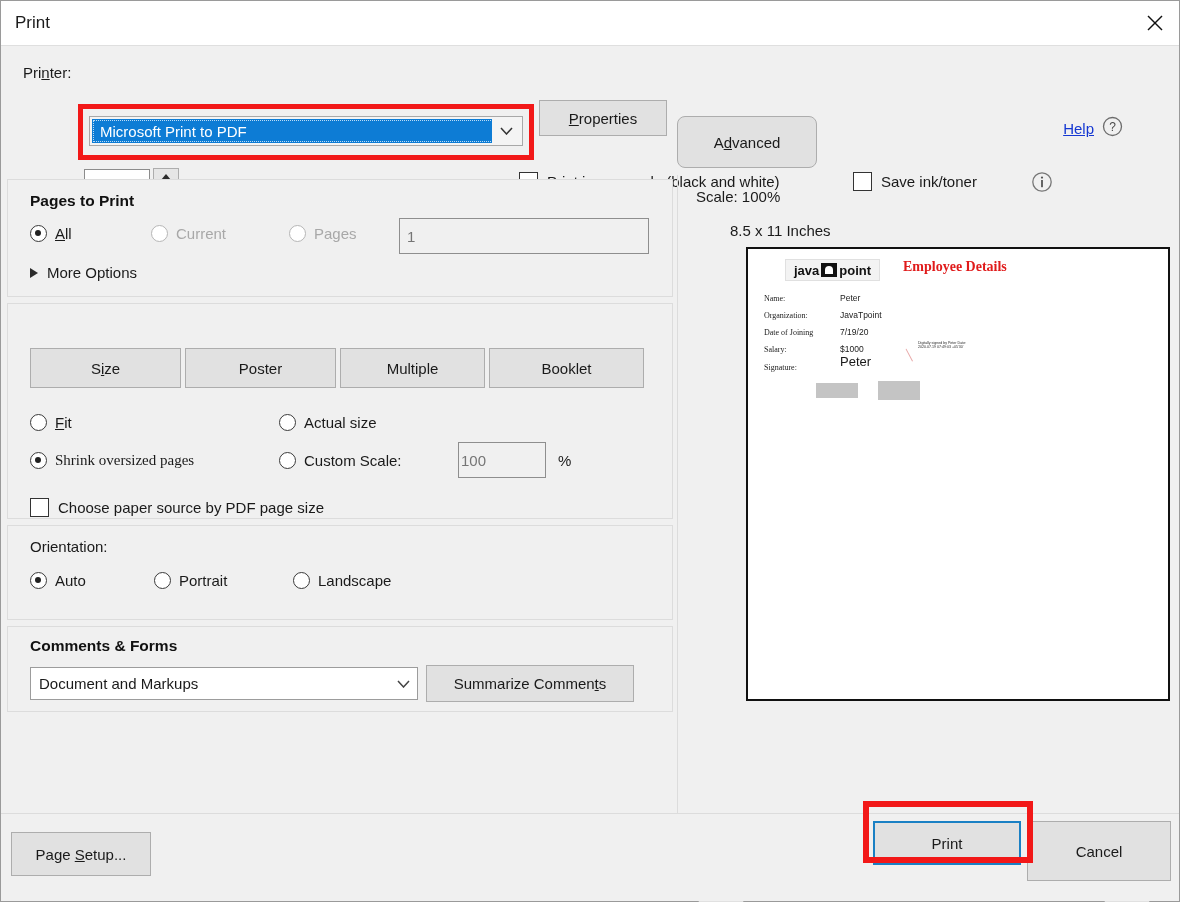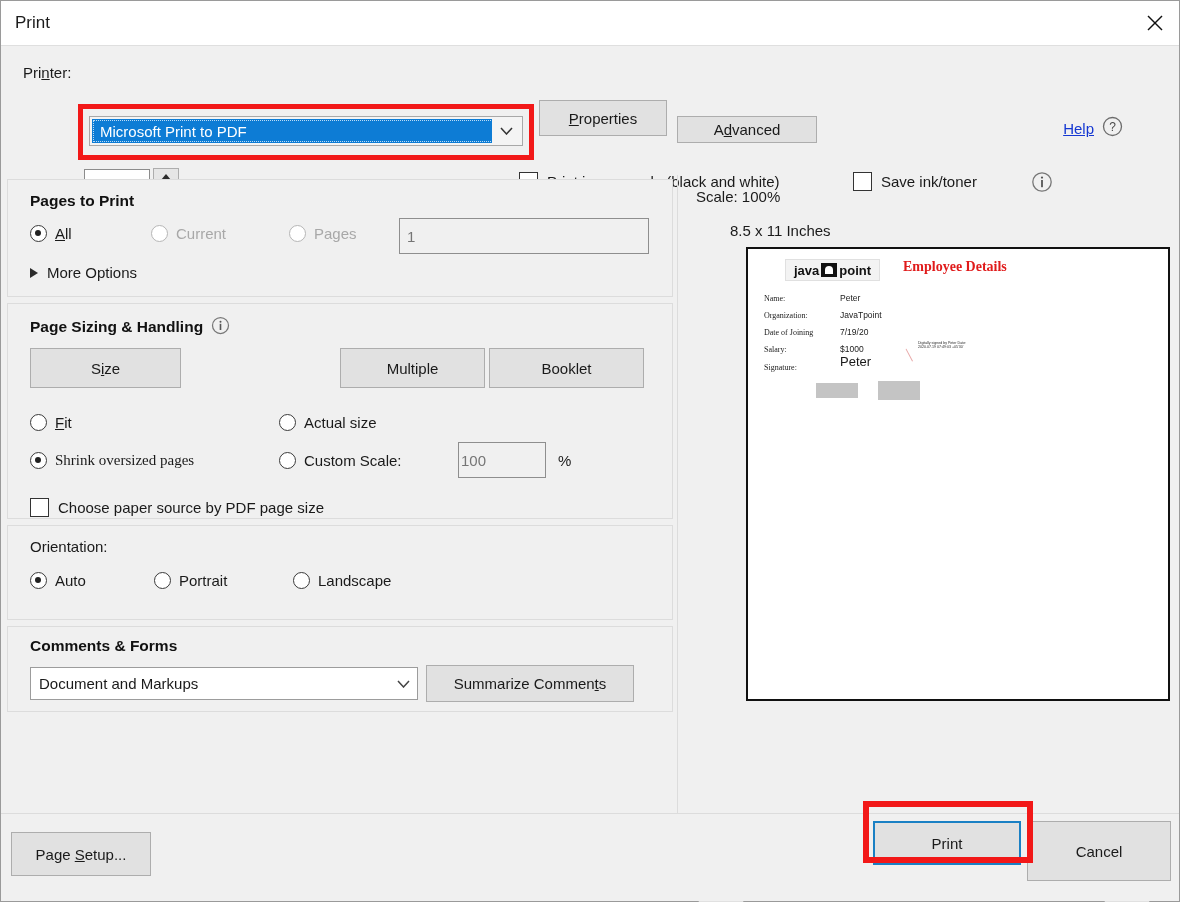--- a/index.html
+++ b/index.html
@@ -108,21 +108,21 @@
     font-family: "Liberation Sans", sans-serif;
     font-size: 15px;
     color: #1a1a1a;
     display: flex; align-items: center; justify-content: center;
     cursor: pointer;
     padding: 0;
   }
   .btn u { text-decoration: underline; }
 
   #btn-properties { position: absolute; left: 538px; top: 54px; width: 128px; height: 36px; }
-  #btn-advanced  { position: absolute; left: 676px; top: 70px; width: 140px; height: 27px; }
+  #btn-advanced  { position: absolute; left: 676px; top: 70px; width: 140px; height: 52px; border-radius: 8px; }
 
   #help-link {
     position: absolute; right: 56px; top: 70px;
     display: flex; align-items: center;
   }
   #help-text {
     color: #1437d2; text-decoration: underline;
     font-size: 15px; cursor: pointer;
   }
   #help-icon { margin-left: 8px; }
@@ -517,33 +517,26 @@
         </div>
         <input id="pp-input" type="text" placeholder="1" style="">
 
         <div id="more-options">
           <span id="mo-tri"></span>
           <span id="mo-label">More Options</span>
         </div>
       </div>
 
       <div class="panel" id="panel-sizing">
-        <div id="ps-title">
-          <span class="sec-title">Page Sizing &amp; Handling</span>
-          <span>
-            <svg width="19" height="19" viewBox="0 0 19 19" aria-hidden="true">
-              <circle cx="9.5" cy="9.5" r="8" fill="none" stroke="#777" stroke-width="1.25"></circle>
-              <circle cx="9.5" cy="5.7" r="1" fill="#555"></circle>
-              <rect x="8.7" y="7.8" width="1.6" height="6.2" fill="#555"></rect>
-            </svg>
-          </span>
-        </div>
 
         <button class="btn big-btn" id="bb-size">
           <span>S<u>i</u>ze</span>
+        </button>
+        <button class="btn big-btn" id="bb-poster">
+          <span>Poster</span>
         </button>
         <button class="btn big-btn" id="bb-multiple">
           <span>Multiple</span>
         </button>
         <button class="btn big-btn" id="bb-booklet">
           <span>Booklet</span>
         </button>
 
         <div class="rrow" id="ps-fit">
           <span class="radio"></span>

